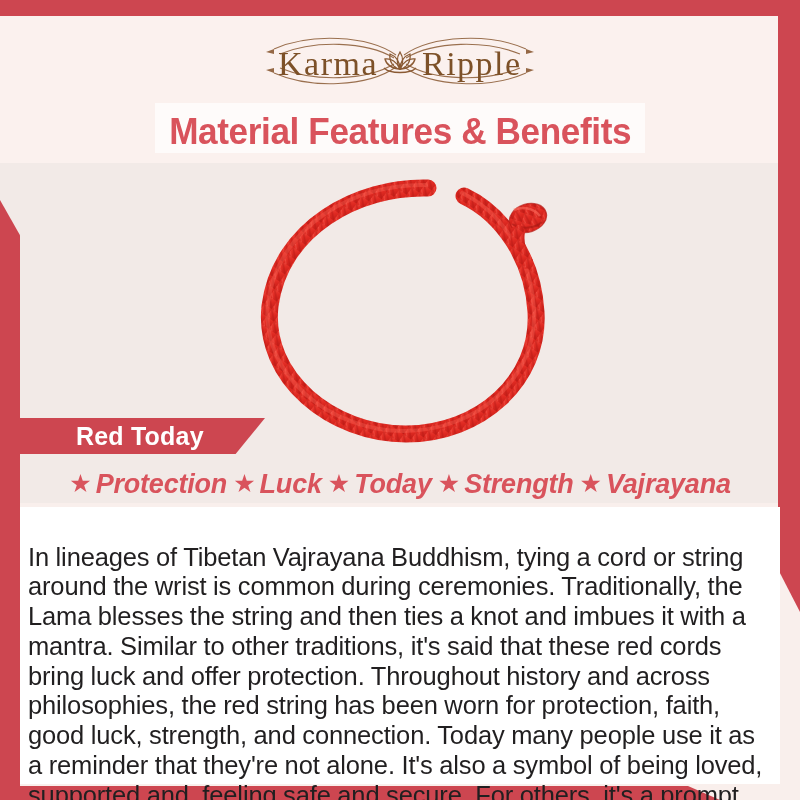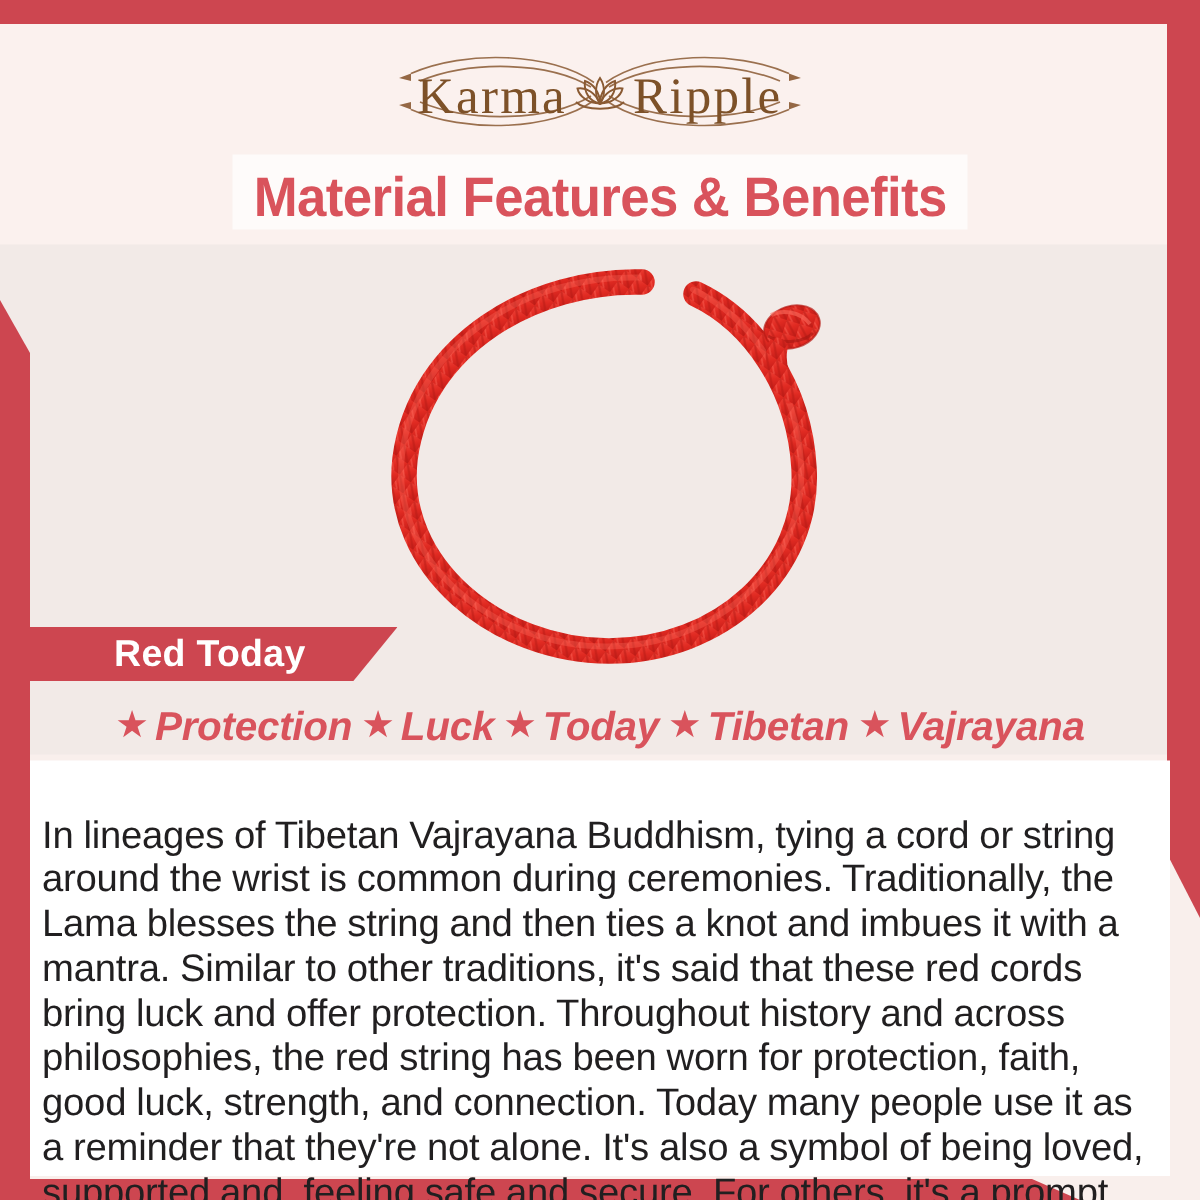--- a/index.html
+++ b/index.html
@@ -277,21 +277,21 @@
     <div class="benefit-item">
       <span class="benefit-star">★</span>
       <span class="benefit-label">Luck</span>
     </div>
     <div class="benefit-item">
       <span class="benefit-star">★</span>
       <span class="benefit-label">Today</span>
     </div>
     <div class="benefit-item">
       <span class="benefit-star">★</span>
-      <span class="benefit-label">Tibetan</span>
+      <span class="benefit-label">Strength</span>
     </div>
     <div class="benefit-item">
       <span class="benefit-star">★</span>
       <span class="benefit-label">Vajrayana</span>
     </div>
   </div>
 
   <div class="desc-box">
     <p class="desc-text">In lineages of Tibetan Vajrayana Buddhism, tying a cord or string around the wrist is common during ceremonies. Traditionally, the Lama blesses the string and then ties a knot and imbues it with a mantra. Similar to other traditions, it's said that these red cords bring luck and offer protection. Throughout history and across philosophies, the red string has been worn for protection, faith, good luck, strength, and connection. Today many people use it as a reminder that they're not alone. It's also a symbol of being loved, supported and, feeling safe and secure. For others, it's a prompt to stay positive while facing any adversity.</p>
   </div>

